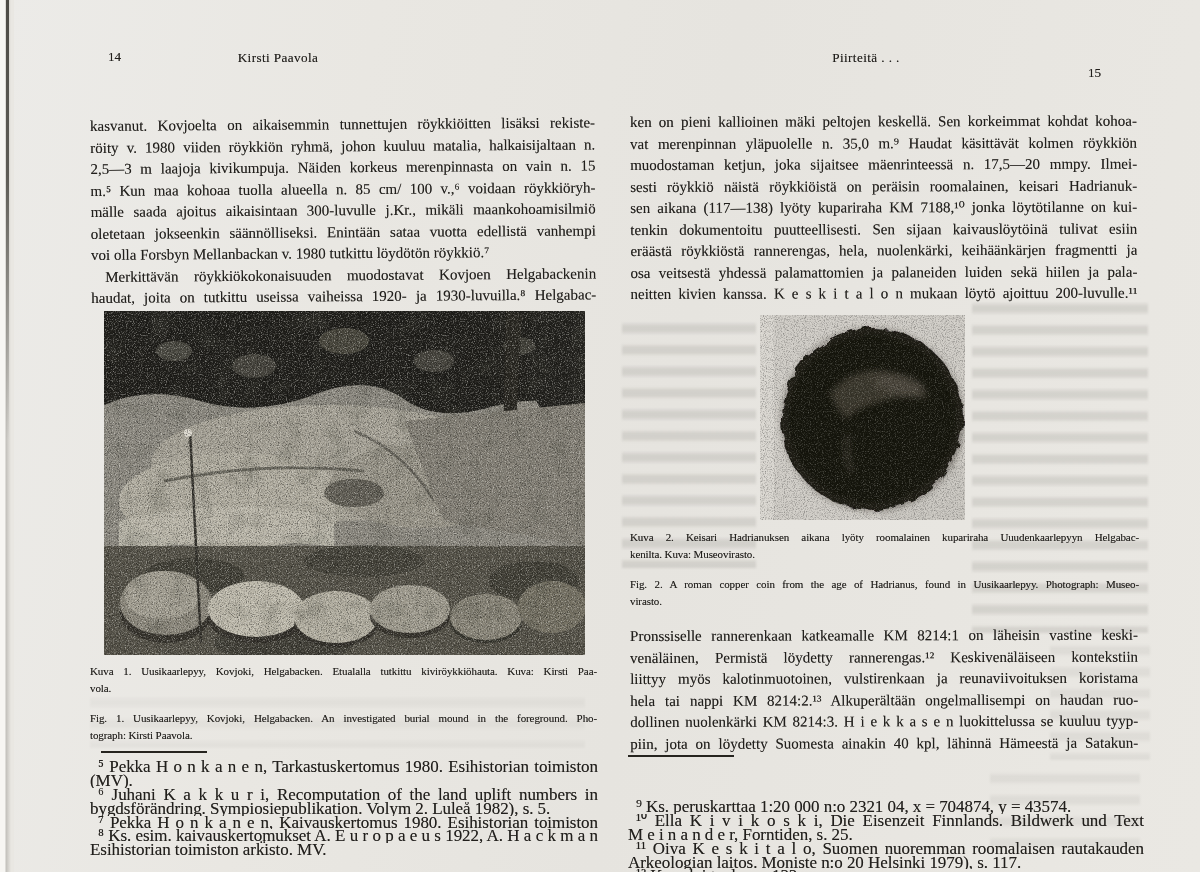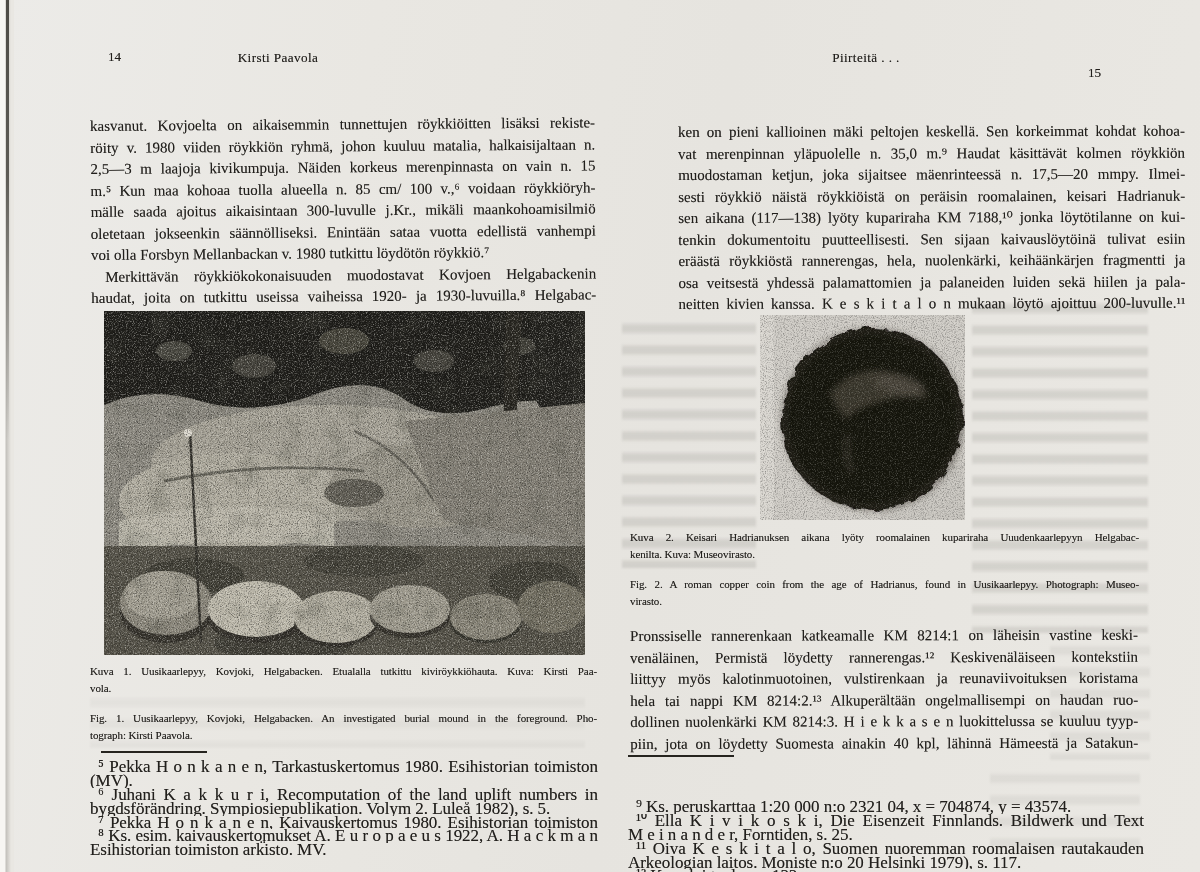--- a/index.html
+++ b/index.html
@@ -173,21 +173,21 @@
   <div class="page page-right">
 
     <div class="abs runhead" style="left:146px;top:50px;width:200px;">Piirteitä . . .</div>
     <div class="abs pn" style="left:468px;top:49px;margin-top:16px;">15</div>
 
     <div class="ghost" style="left:2px;top:318px;width:134px;height:250px;"></div>
     <div class="ghost" style="left:352px;top:298px;width:176px;height:335px;"></div>
     <div class="ghost faint" style="left:430px;top:640px;width:100px;height:120px;"></div>
     <div class="ghost faint" style="left:370px;top:768px;width:150px;height:80px;"></div>
 
-    <div class="abs tilt-r" style="left:10px;top:122px;width:507px;margin-left:48px;">
+    <div class="abs tilt-r" style="left:10px;top:112px;width:507px;">
       <div class="ln body-line jl">ken on pieni kallioinen mäki peltojen keskellä. Sen korkeimmat kohdat kohoa-</div>
       <div class="ln body-line jl">vat merenpinnan yläpuolelle n. 35,0 m.⁹ Haudat käsittävät kolmen röykkiön</div>
       <div class="ln body-line jl">muodostaman ketjun, joka sijaitsee mäenrinteessä n. 17,5—20 mmpy. Ilmei-</div>
       <div class="ln body-line jl">sesti röykkiö näistä röykkiöistä on peräisin roomalainen, keisari Hadrianuk-</div>
       <div class="ln body-line jl">sen aikana (117—138) lyöty kupariraha KM 7188,¹⁰ jonka löytötilanne on kui-</div>
       <div class="ln body-line jl">tenkin dokumentoitu puutteellisesti. Sen sijaan kaivauslöytöinä tulivat esiin</div>
       <div class="ln body-line jl">eräästä röykkiöstä rannerengas, hela, nuolenkärki, keihäänkärjen fragmentti ja</div>
       <div class="ln body-line jl">osa veitsestä yhdessä palamattomien ja palaneiden luiden sekä hiilen ja pala-</div>
       <div class="ln body-line jl">neitten kivien kanssa. K e s k i t a l o n mukaan löytö ajoittuu 200-luvulle.¹¹</div>
     </div>

